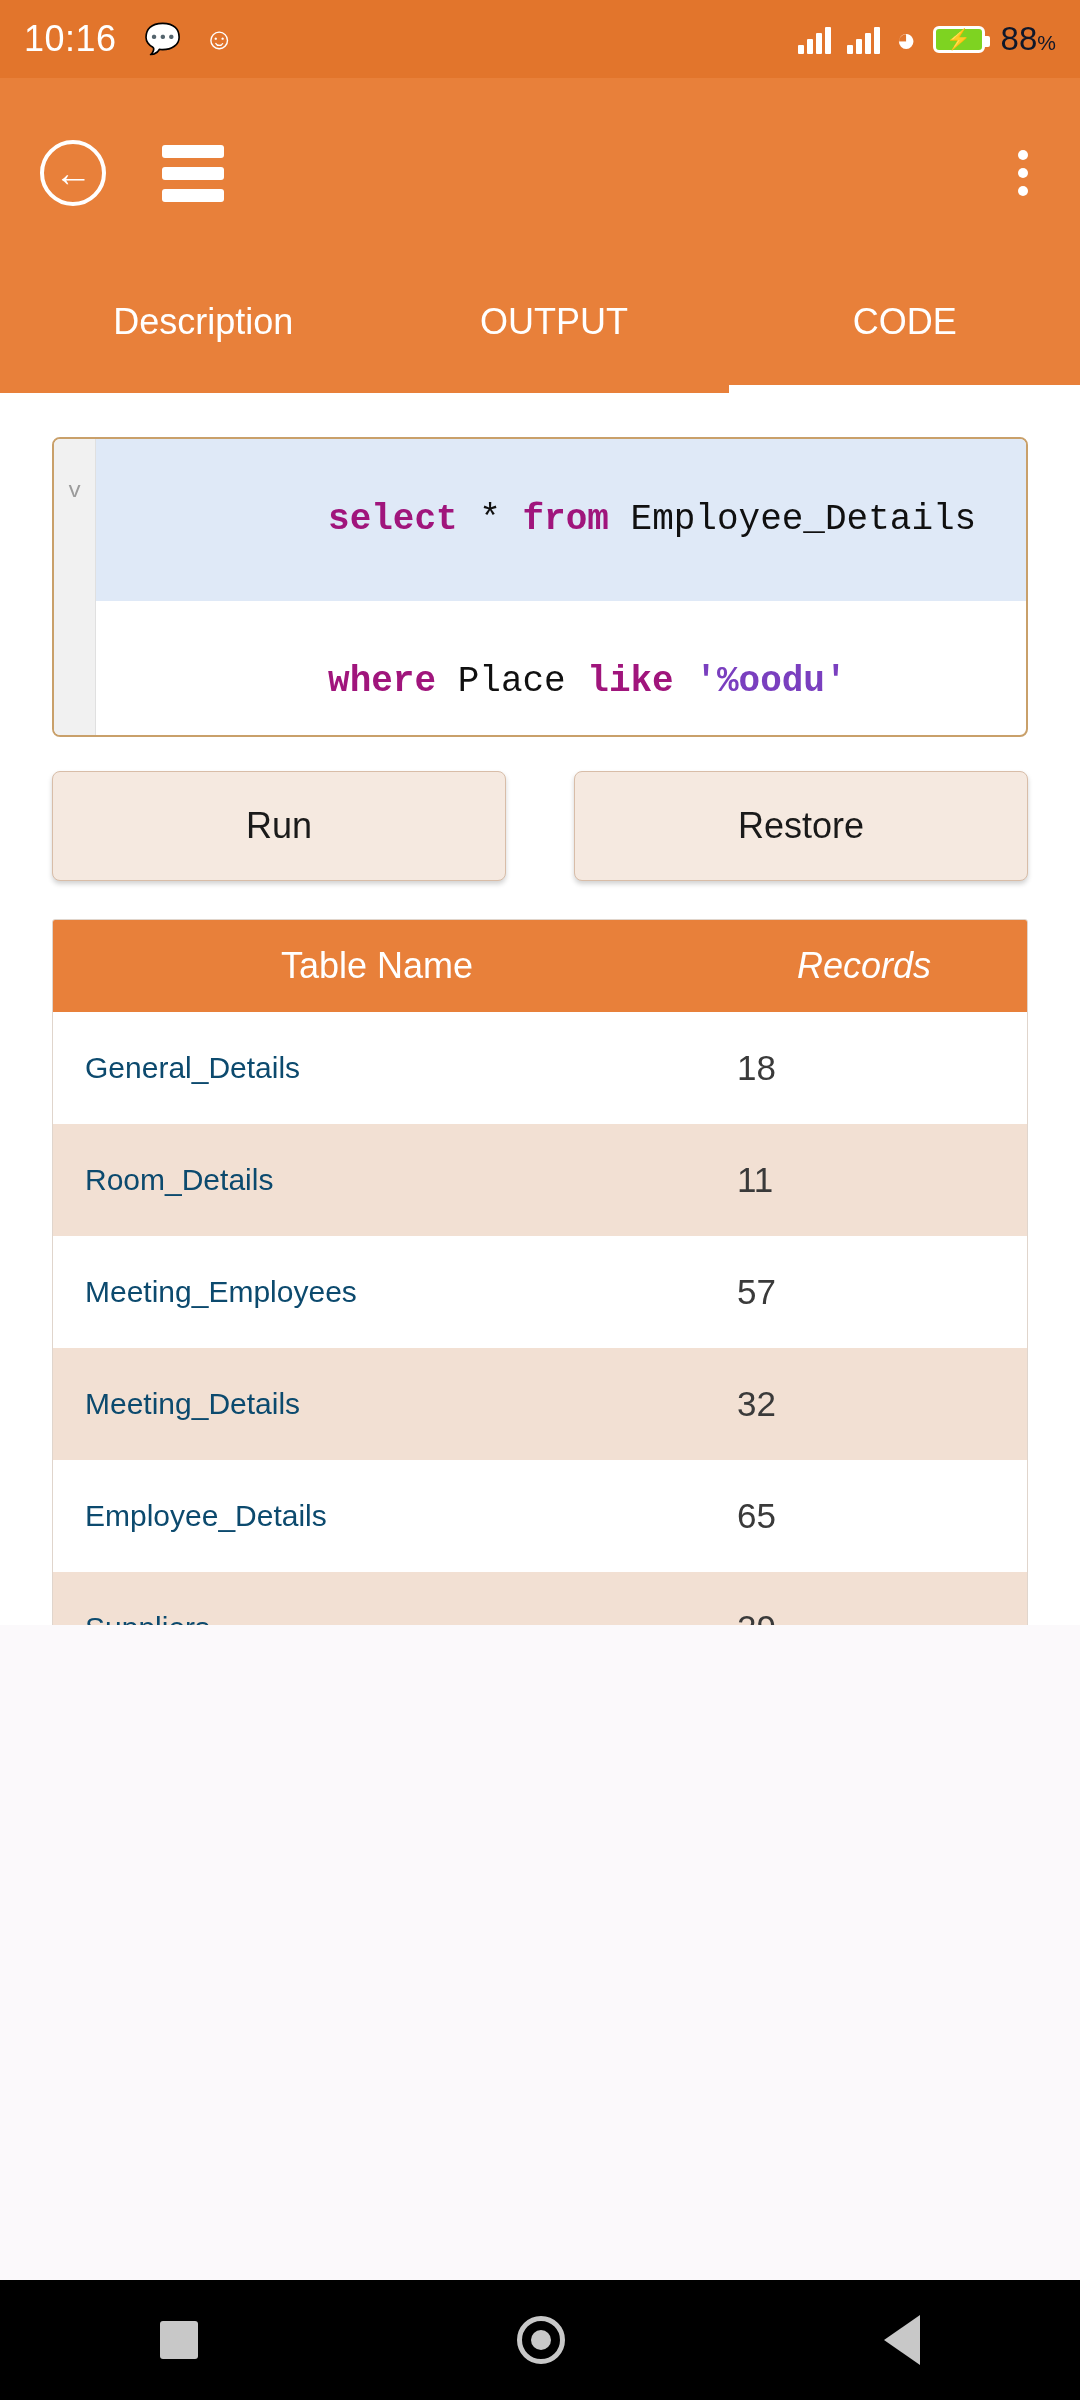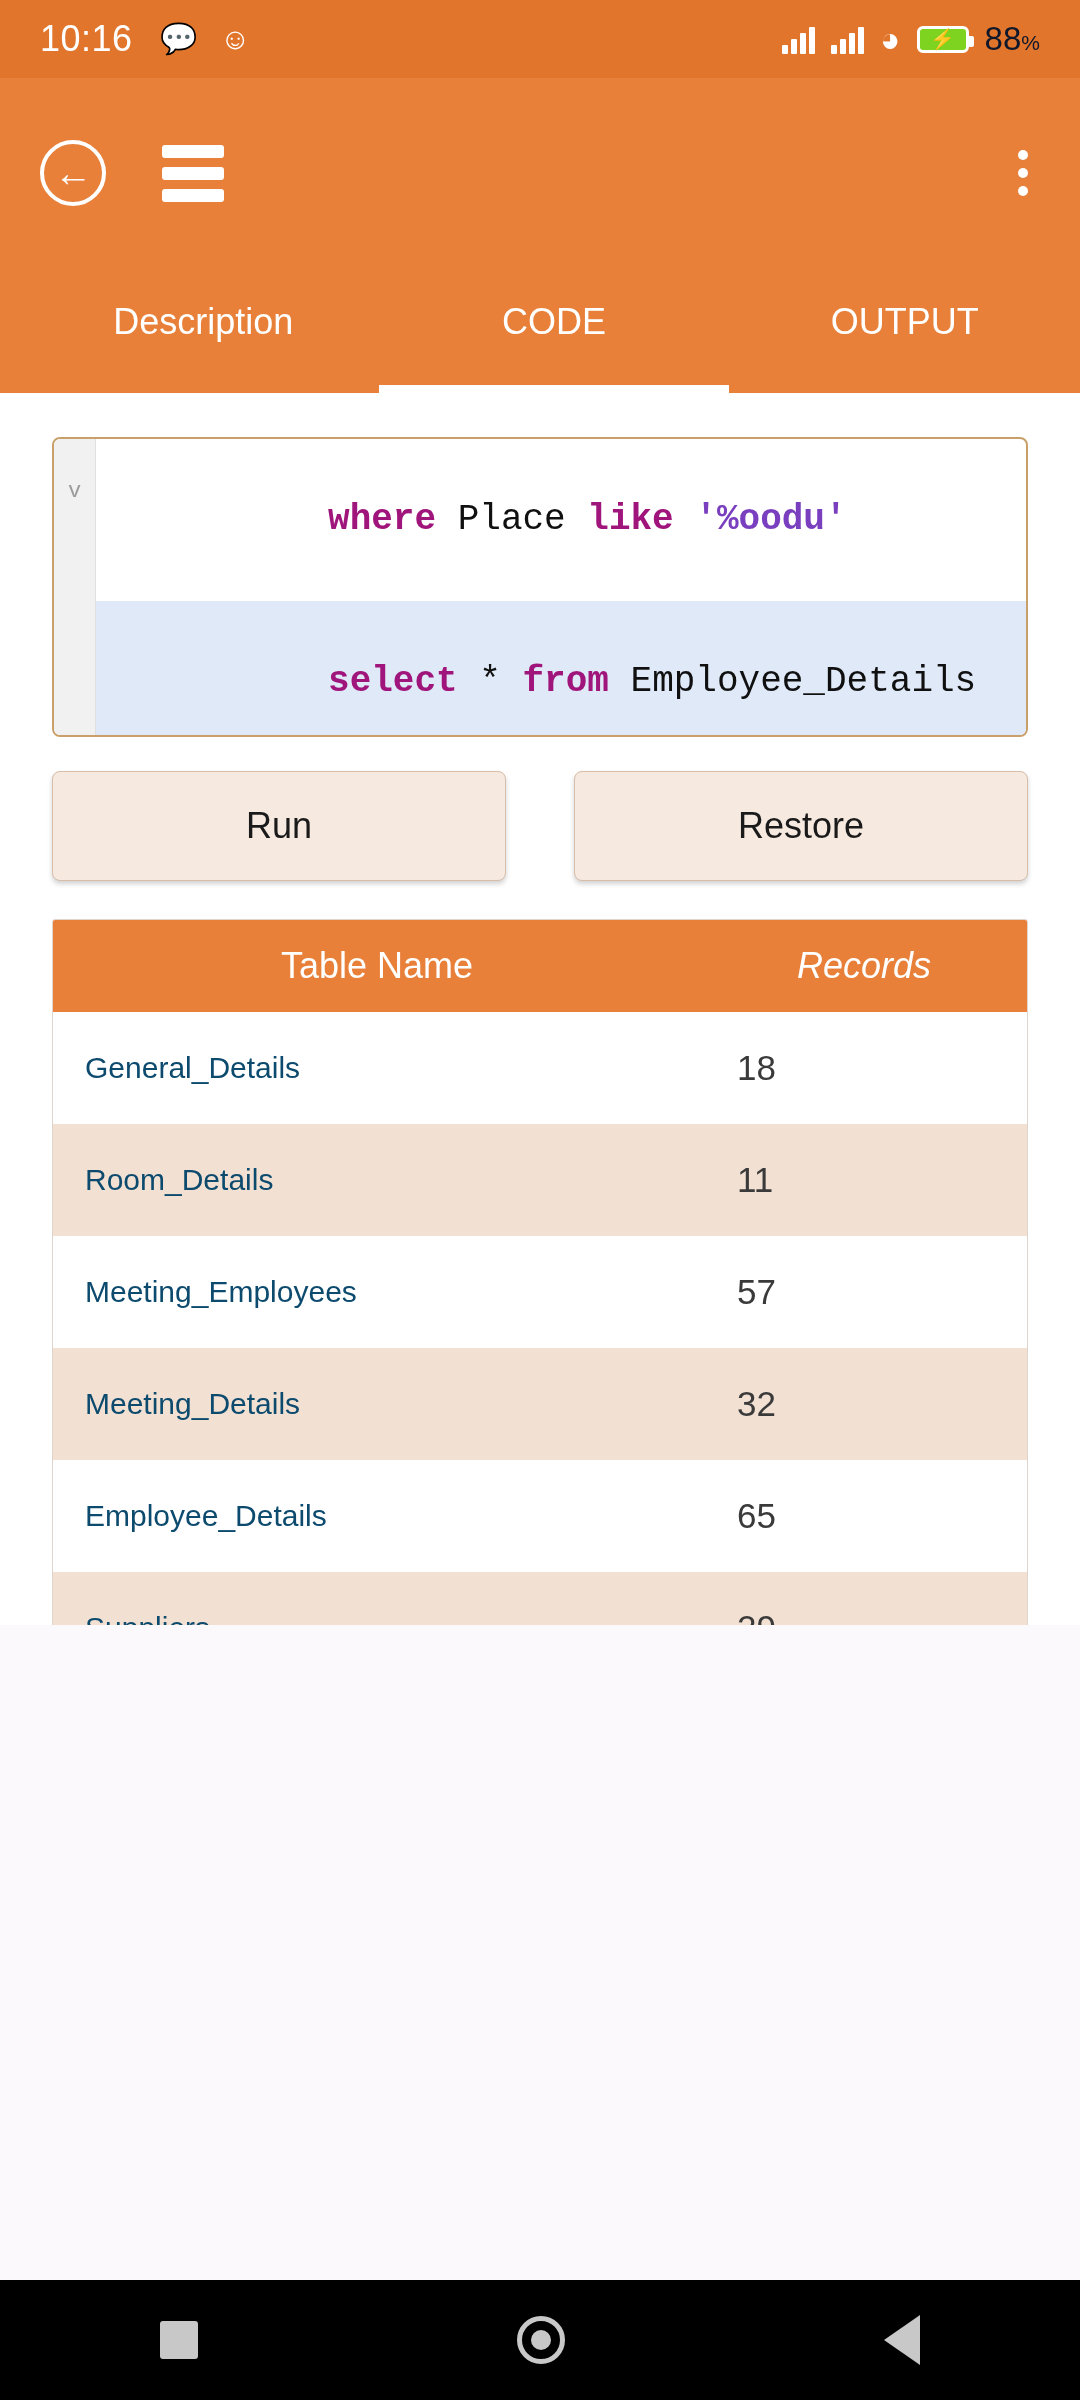--- a/index.html
+++ b/index.html
@@ -18,21 +18,21 @@
     flex-direction: column;
     background: #ffffff;
   }
 
   
   .status-bar {
     height: 78px;
     background: #e2752c;
     display: flex;
     align-items: center;
-    padding: 0 40px;
+    padding: 0 24px;
     flex: 0 0 auto;
     text-align: center;
   }
   .status-time {
     color: #ffffff;
     font-size: 36px;
     letter-spacing: 0.5px;
   }
   .status-left-icons {
     display: flex;
@@ -364,40 +364,40 @@
       <i></i>
         <i></i>
         <i></i>
     </div>
   </div>
 
   <div class="tabs">
     <div class="tab">
       <span>Description</span>
     </div>
+    <div class="tab">
+      <span>OUTPUT</span>
+    </div>
     <div class="tab active">
       <span>CODE</span>
-    </div>
-    <div class="tab">
-      <span>OUTPUT</span>
     </div>
   </div>
 
   <div class="content">
 
     <div class="lower-pane"></div>
 
     <div class="editor">
       <div class="gutter">v</div>
       <div class="code-area">
+        <div class="code-line sel">
+          <span class="kw">select </span><span class="plain">* </span><span class="kw">from </span><span class="plain">Employee_Details</span>
+        </div>
         <div class="code-line">
           <span class="kw">where </span><span class="plain">Place </span><span class="kw">like </span><span class="str">'%oodu'</span>
-        </div>
-        <div class="code-line sel">
-          <span class="kw">select </span><span class="plain">* </span><span class="kw">from </span><span class="plain">Employee_Details</span>
         </div>
       </div>
     </div>
 
     <div class="btn-row">
       <div class="btn">Run</div>
       <div class="btn">Restore</div>
     </div>
 
     <div class="table-wrap">

